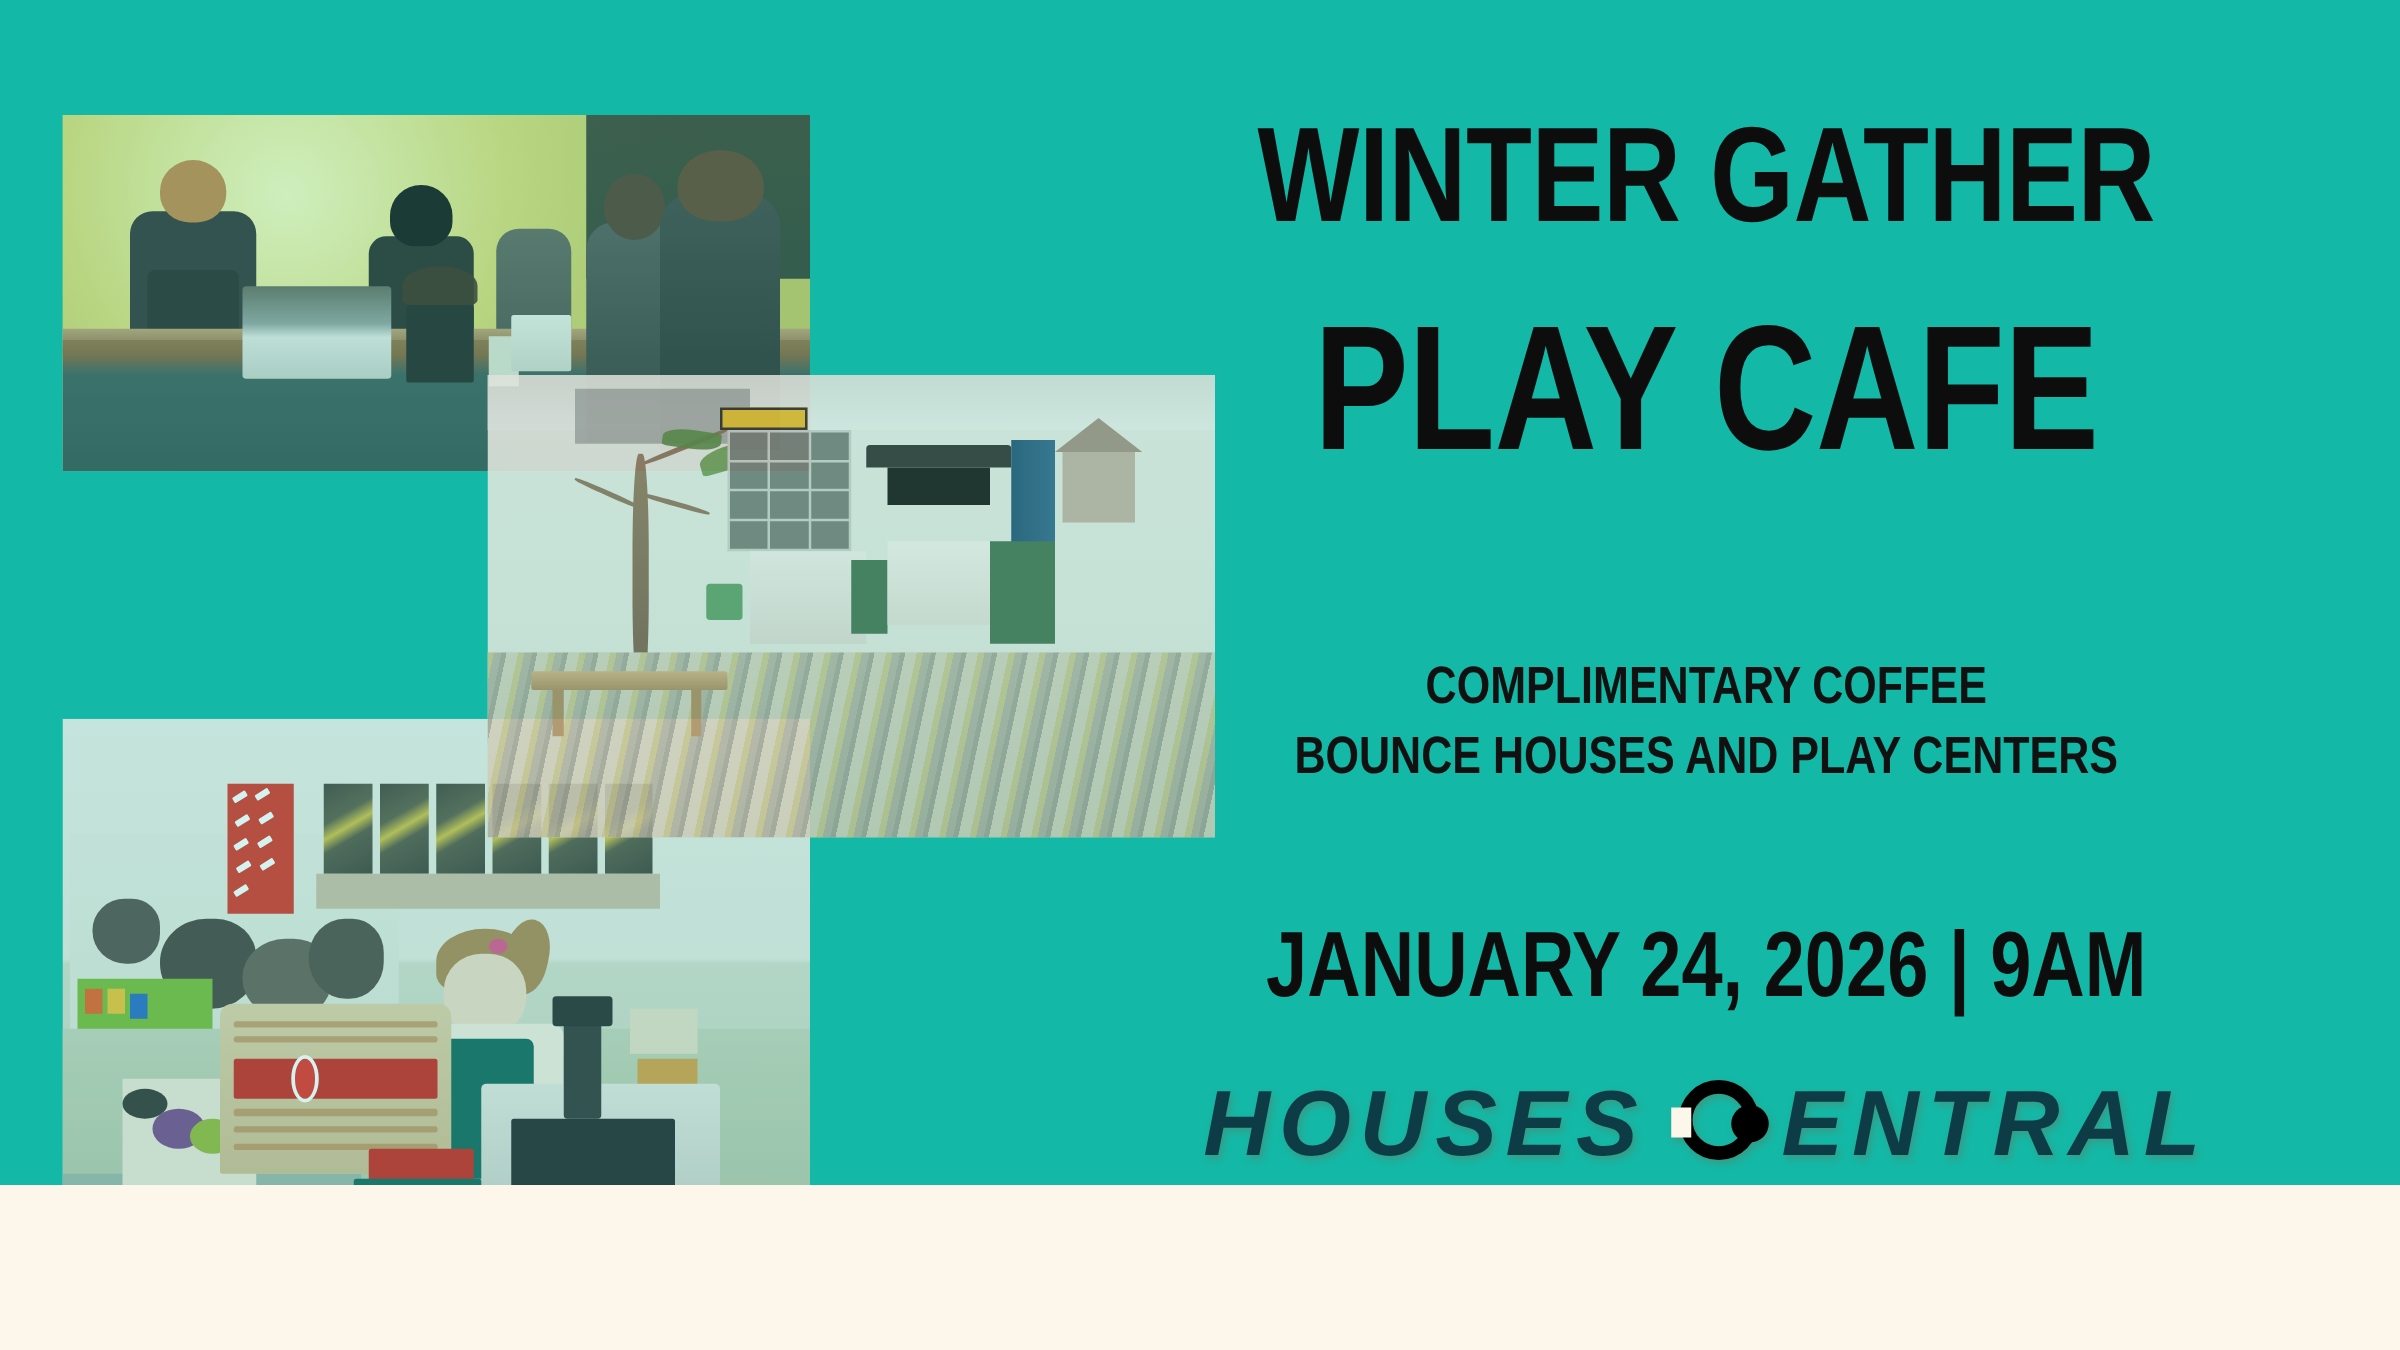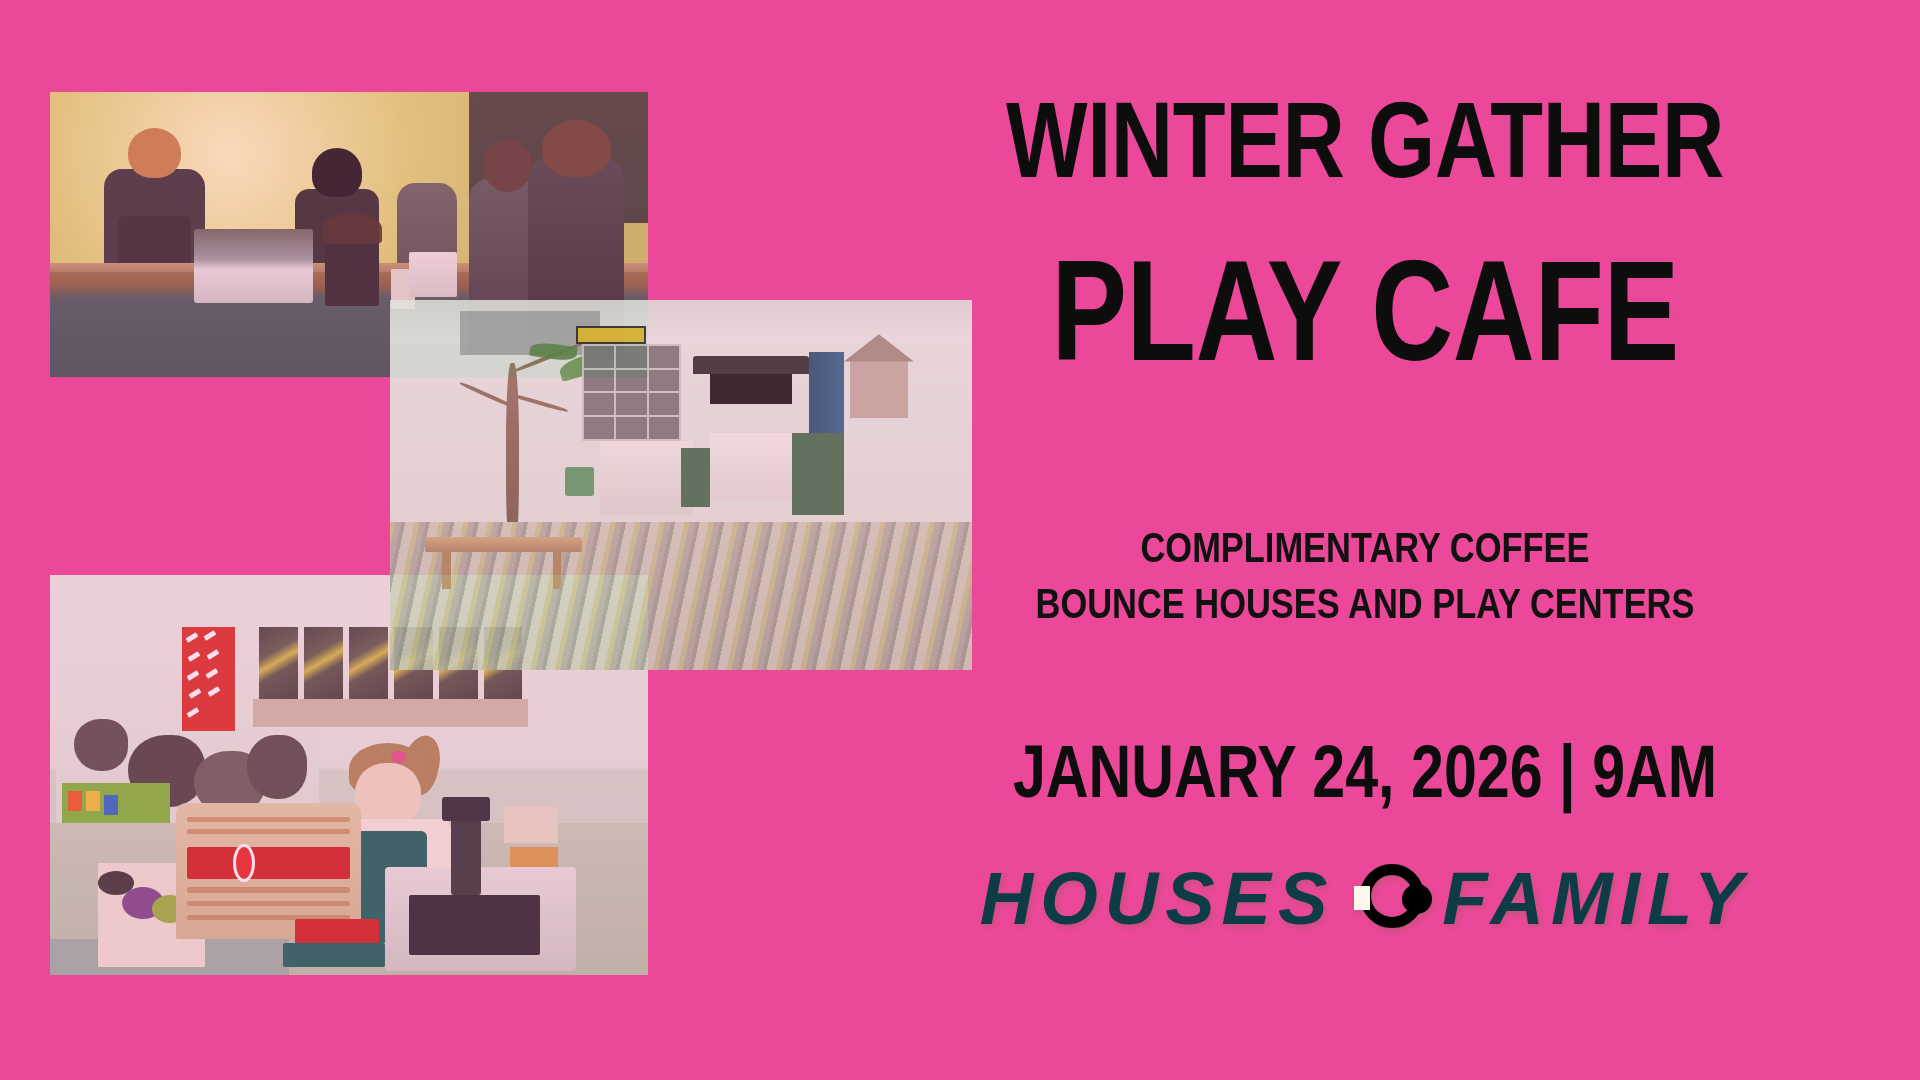--- a/index.html
+++ b/index.html
@@ -3,21 +3,21 @@
 <meta charset="utf-8">
 <style>
   html,body{margin:0;padding:0;}
   body{
     width:1920px;height:1080px;
     background:#fdf6ea;
     font-family:"Liberation Sans", sans-serif;
     overflow:hidden;
     position:relative;
   }
-  #stage{position:relative;width:1920px;height:1080px;background:#ec4899;overflow:hidden;}
+  #stage{position:relative;width:1920px;height:948px;background:#14b8a6;overflow:hidden;}
 
   
   .photo{position:absolute;overflow:hidden;}
   .photo .inner{position:absolute;inset:0;}
 
   
   #photo-coffee{left:50px;top:92px;width:598px;height:285px;opacity:.80;}
   #photo-coffee .bg{
     position:absolute;inset:0;
     background:
@@ -322,18 +322,18 @@
     <div id="date-line">JANUARY 24, 2026 | 9AM</div>
 
     <div id="logo">
       <div id="logo-row">
         <span class="logo-word">HOUSES</span>
         <span id="logo-mark">
           <span class="ring"></span>
           <span class="notch"></span>
           <span class="dot"></span>
         </span>
-        <span class="logo-word">FAMILY</span>
+        <span class="logo-word">ENTRAL</span>
       </div>
     </div>
 
   </div>
 </div>
 
 </body></html>

